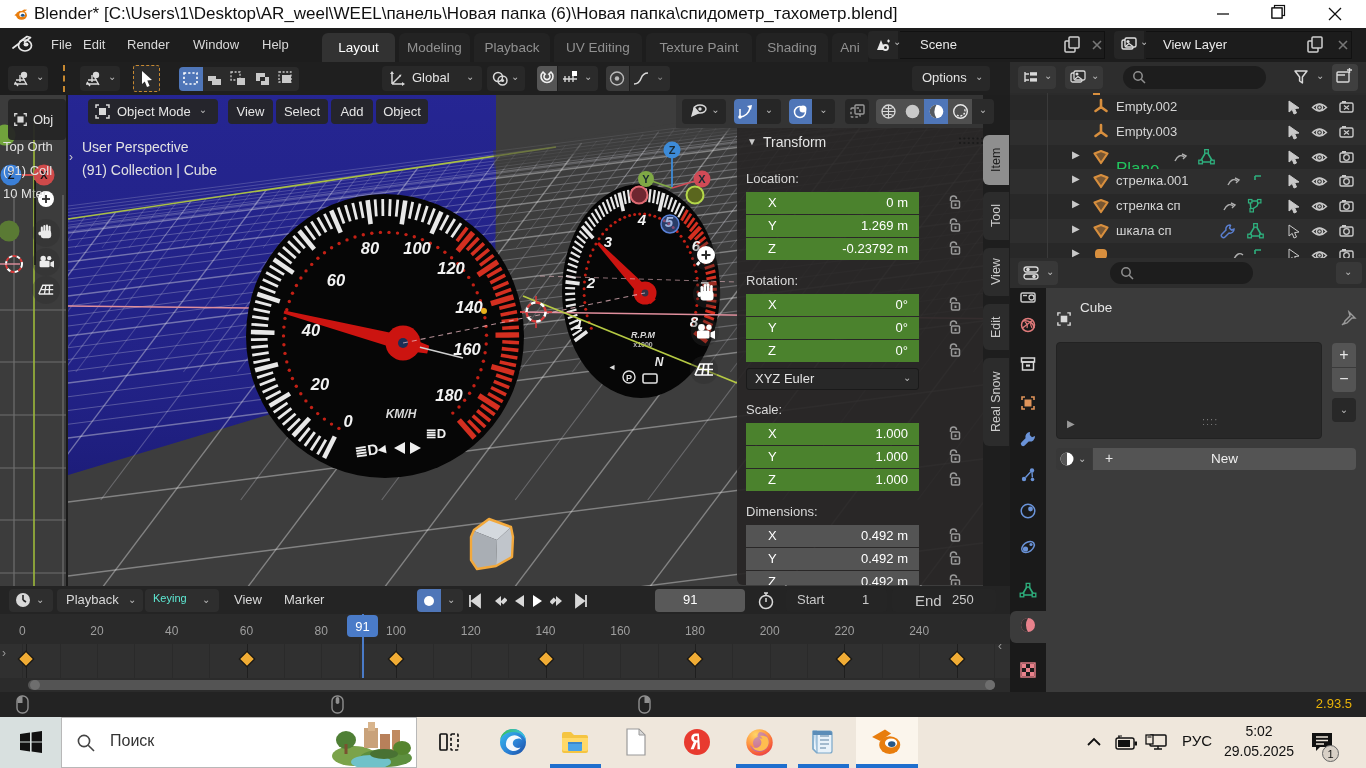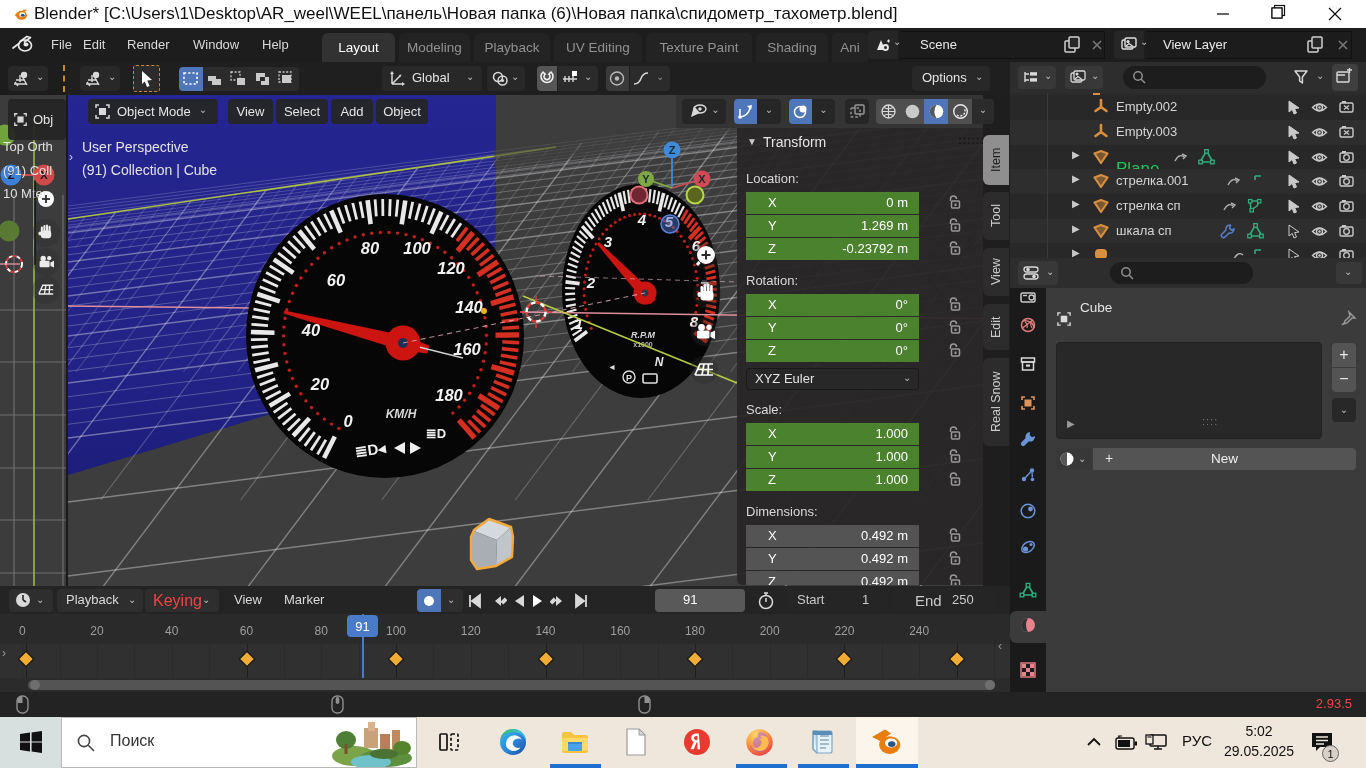--- a/index.html
+++ b/index.html
@@ -989,21 +989,21 @@
 <div style="position:absolute;left:0;top:0;width:1010px;height:28px;background:#242424"></div>
 <div style="position:absolute;left:9px;top:3px;width:44px;height:23px;background:#2e2e2e;border-radius:4px"></div>
 <svg width="18" height="18" style="position:absolute;left:14px;top:5px" viewBox="0 0 18 18">
       <circle cx="9" cy="9" r="7" fill="#d9d9d9"></circle>
       <path d="M9 9 L9 4 M9 9 L12 11" stroke="#242424" stroke-width="1.6"></path>
     </svg>
 <span style="position:absolute;left:36px;top:8px;color:#bbb;font-size:10px">⌄</span>
 <div style="position:absolute;left:57px;top:3px;width:86px;height:23px;background:#2e2e2e;border-radius:4px"></div>
 <div style="position:absolute;left:145px;top:3px;width:74px;height:23px;background:#2e2e2e;border-radius:4px"></div>
 <span style="position:absolute;left:66px;top:6px;color:#d9d9d9;font-size:13px">Playback</span>
-<span style="position:absolute;left:153px;top:6px;color:#ef4444;font-size:16px">Keying</span>
+<span style="position:absolute;left:153px;top:6px;color:#5eead4;font-size:11px">Keying</span>
 <span style="position:absolute;left:234px;top:6px;color:#d9d9d9;font-size:13px">View</span>
 <span style="position:absolute;left:284px;top:6px;color:#d9d9d9;font-size:13px">Marker</span>
 <span style="position:absolute;left:128px;top:8px;color:#bbb;font-size:10px">⌄</span>
 <span style="position:absolute;left:202px;top:8px;color:#bbb;font-size:10px">⌄</span>
 <div style="position:absolute;left:417px;top:3px;width:24px;height:23px;background:#4f76b8;border-radius:4px 0 0 4px"></div>
 <div style="position:absolute;left:424px;top:10px;width:10px;height:10px;background:#fff;border-radius:50%"></div>
 <div style="position:absolute;left:441px;top:3px;width:22px;height:23px;background:#2e2e2e;border-radius:0 4px 4px 0"></div>
 <span style="position:absolute;left:447px;top:8px;color:#bbb;font-size:10px">⌄</span>
 <svg width="18" height="18" style="position:absolute;left:466px;top:6px" viewBox="0 0 18 18">
       <path d="M4 3 v12 M14 3 L6 9 l8 6 z" stroke="#d9d9d9" stroke-width="1.8" fill="#d9d9d9"></path>
@@ -1435,21 +1435,21 @@
 <path d="M1.5 8 v-3 a5 4.5 0 0 1 5 -4 v7 z" fill="#8f8f8f"></path>
 </svg>
     <svg width="13" height="19" style="position:absolute;left:331px;top:3px" viewBox="0 0 13 19">
 <rect x="1" y="1" width="11" height="17" rx="5" fill="none" stroke="#8f8f8f" stroke-width="1.4"></rect>
 <rect x="4.7" y="2" width="3.6" height="7" rx="1.8" fill="#8f8f8f"></rect>
 </svg>
     <svg width="13" height="19" style="position:absolute;left:638px;top:3px" viewBox="0 0 13 19">
 <rect x="1" y="1" width="11" height="17" rx="5" fill="none" stroke="#8f8f8f" stroke-width="1.4"></rect>
 <path d="M11.5 8 v-3 a5 4.5 0 0 0 -5 -4 v7 z" fill="#8f8f8f"></path>
 </svg>
-    <span style="position:absolute;right:14px;top:4px;color:#ef4444;font-size:13px">2.93.5</span>
+    <span style="position:absolute;right:14px;top:4px;color:#eab308;font-size:13px">2.93.5</span>
   </div>
 <div id="taskbar" class="abs">
 <div style="position:absolute;left:0;top:0;width:61px;height:51px;background:#d8e0df"></div>
 <svg width="22" height="22" style="position:absolute;left:20px;top:14px" viewBox="0 0 22 22">
       <path d="M0 3 L10 1.6 V10.4 H0 Z M11.6 1.4 L22 0 V10.4 H11.6 Z M0 11.6 H10 V20.4 L0 19 Z M11.6 11.6 H22 V22 L11.6 20.6 Z" fill="#111"></path>
     </svg>
 <div style="position:absolute;left:61px;top:0;width:356px;height:51px;background:#ffffff;border:1px solid #b8b8b8"></div>
 <svg width="20" height="20" style="position:absolute;left:76px;top:16px" viewBox="0 0 20 20">
       <circle cx="8" cy="8" r="5.6" fill="none" stroke="#444" stroke-width="1.6"></circle>
       <line x1="12.2" y1="12.2" x2="18" y2="18" stroke="#444" stroke-width="1.6"></line>

